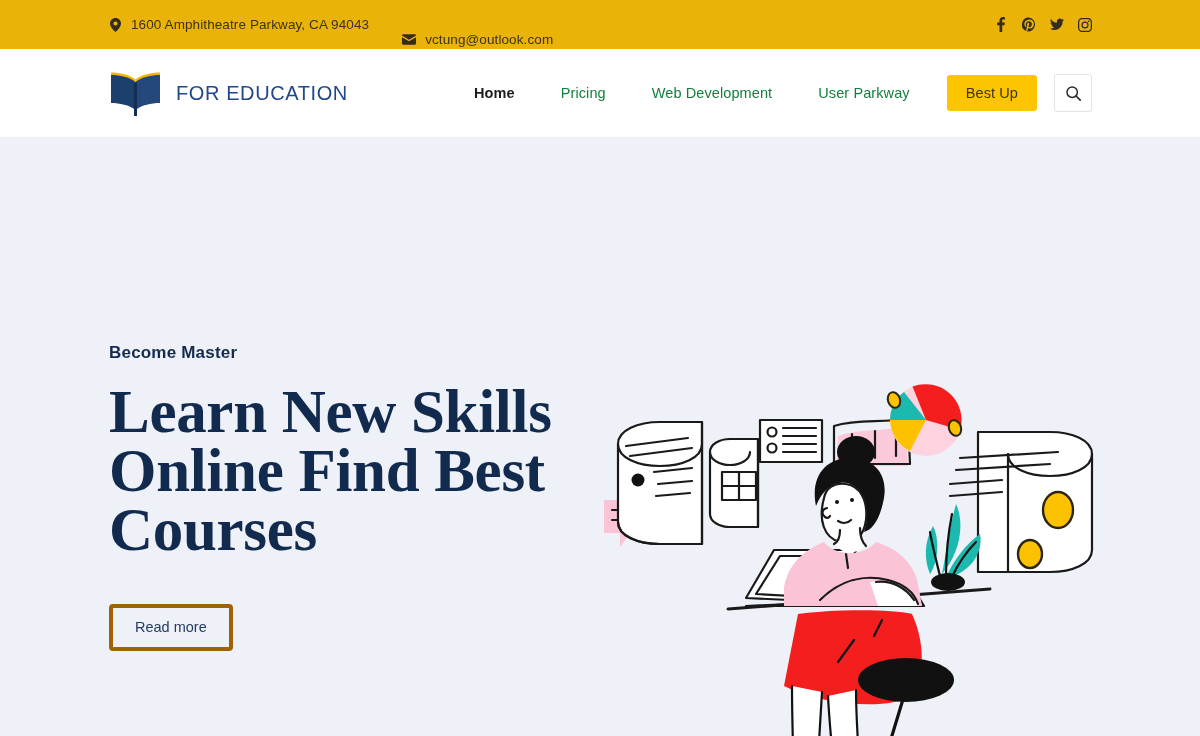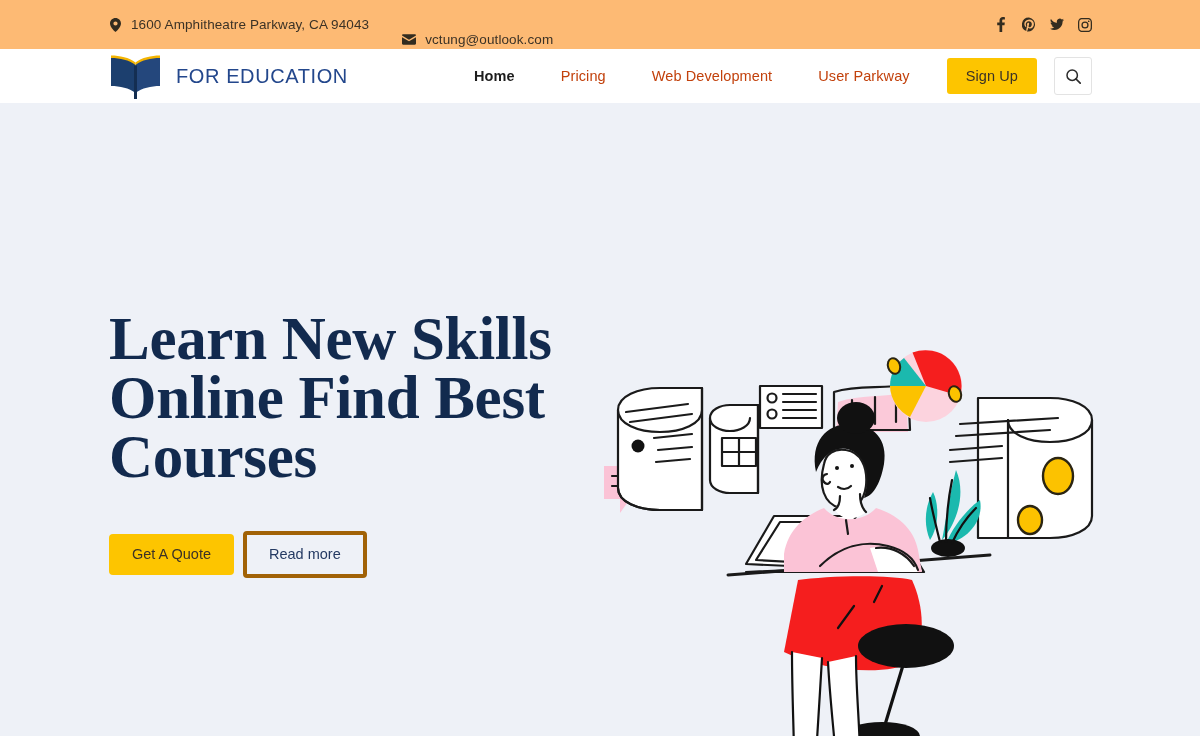--- a/index.html
+++ b/index.html
@@ -5,21 +5,21 @@
   * { margin:0; padding:0; box-sizing:border-box; }
   html,body{ width:1200px; height:736px; overflow:hidden; }
   body{
     font-family:"Liberation Sans", sans-serif;
     background:#eef1f7;
   }
 
   
   .topbar{
     height:49px;
-    background:#fdba74;
+    background:#eab308;
     display:flex;
     align-items:center;
     padding:0 108px 0 108px;
     position:relative;
   }
   .tb-item{
     display:flex;
     align-items:center;
     gap:9px;
     font-size:13.5px;
@@ -33,21 +33,21 @@
     margin-left:auto;
     display:flex;
     align-items:center;
     gap:14px;
   }
   .tb-social a{ display:flex; align-items:center; justify-content:center; width:14px; height:16px; }
   .tb-social svg{ display:block; fill:#332c1f; }
 
   
   .nav{
-    height:54px;
+    height:88px;
     background:#ffffff;
     display:flex;
     align-items:center;
     padding:0 108px 0 108px;
   }
   .brand{ display:flex; align-items:center; gap:13px; }
   .brand-mark{ width:55px; height:46px; display:block; }
   .brand-text{
     font-size:20px;
     letter-spacing:.6px;
@@ -55,21 +55,21 @@
     font-weight:400;
   }
   .menu{
     margin-left:auto;
     display:flex;
     align-items:center;
     gap:8px;
   }
   .menu a{
     text-decoration:none;
-    color:#c2410c;
+    color:#15803d;
     font-size:14.5px;
     padding:0 19px;
     letter-spacing:.1px;
     white-space:nowrap;
   }
   .menu a.active{ color:#1d1d1d; font-weight:bold; }
   .signup{
     background:#fdc500;
     color:#3b3226 !important;
     font-size:14.5px;
@@ -204,38 +204,38 @@
       <path d="M26 12.5h3V46h-3z" fill="#142e52"></path>
     </svg>
     <span class="brand-text">FOR EDUCATION</span>
   </div>
 
   <div class="menu">
     <a href="#" class="active">Home</a>
     <a href="#">Pricing</a>
     <a href="#">Web Development</a>
     <a href="#">User Parkway</a>
-    <a href="#" class="signup">Sign Up</a>
+    <a href="#" class="signup">Best Up</a>
     <div class="searchbtn">
       <span>
         <svg width="15" height="15" viewBox="0 0 15 15">
             <circle cx="6.2" cy="6.2" r="5.2" fill="none" stroke="#2b2b2b" stroke-width="1.5"></circle>
             <line x1="10" y1="10" x2="14.2" y2="14.2" stroke="#2b2b2b" stroke-width="1.7" stroke-linecap="round"></line>
           </svg>
       </span>
     </div>
   </div>
 </div>
 
 <div class="hero">
 
   <div class="hero-copy">
+    <div class="eyebrow">Become Master</div>
     <div class="headline">Learn New Skills Online Find Best Courses</div>
     <div class="cta">
-      <span class="btn btn-primary">Get A Quote</span>
       <span class="btn btn-ghost">Read more</span>
     </div>
   </div>
 
   <div class="hero-art">
     <svg viewBox="0 0 530 460" xmlns="http://www.w3.org/2000/svg">
       <g fill="none" stroke="#1a1a1a" stroke-width="2.2" stroke-linecap="round" stroke-linejoin="round">
 
         <g stroke="none">
           <path d="M16 126 h64 v33 h-38 l-10 14 v-14 h-16 z" fill="#fbc3d6"></path>

